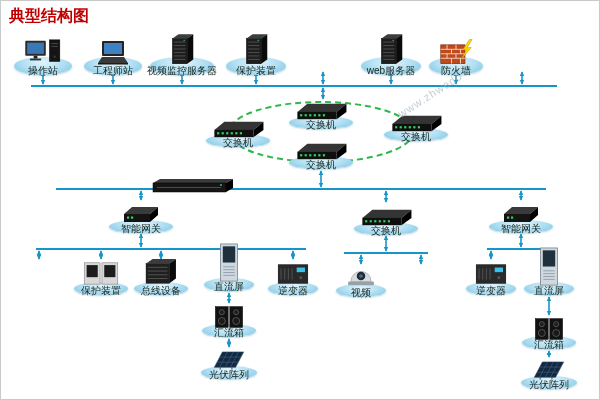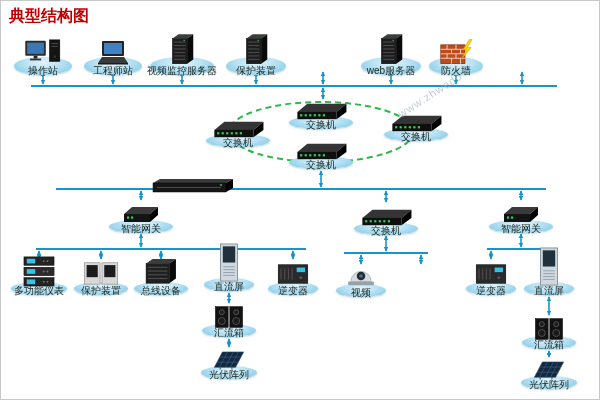--- a/index.html
+++ b/index.html
@@ -360,27 +360,20 @@
     <div class="label">交换机</div>
   </div>
   <div class="node" style="left:488px;top:200px;width:64px;height:32px">
     <div class="plat sm"></div>
     <svg class="icon" width="44" height="22" style="bottom:8px">
         <use href="#s-gateway"></use>
       </svg>
     <div class="label">智能网关</div>
   </div>
 
-  <div class="node" style="left:10px;top:256px;width:56px;height:38px">
-    <div class="plat sm"></div>
-    <svg class="icon" width="40" height="32" style="bottom:8px">
-        <use href="#s-meters"></use>
-      </svg>
-    <div class="label">多功能仪表</div>
-  </div>
   <div class="node" style="left:73px;top:256px;width:54px;height:38px">
     <div class="plat sm"></div>
     <svg class="icon" width="40" height="26" style="bottom:9px">
         <use href="#s-protect"></use>
       </svg>
     <div class="label">保护装置</div>
   </div>
   <div class="node" style="left:133px;top:256px;width:54px;height:38px">
     <div class="plat sm"></div>
     <svg class="icon" width="38" height="28" style="bottom:9px">

